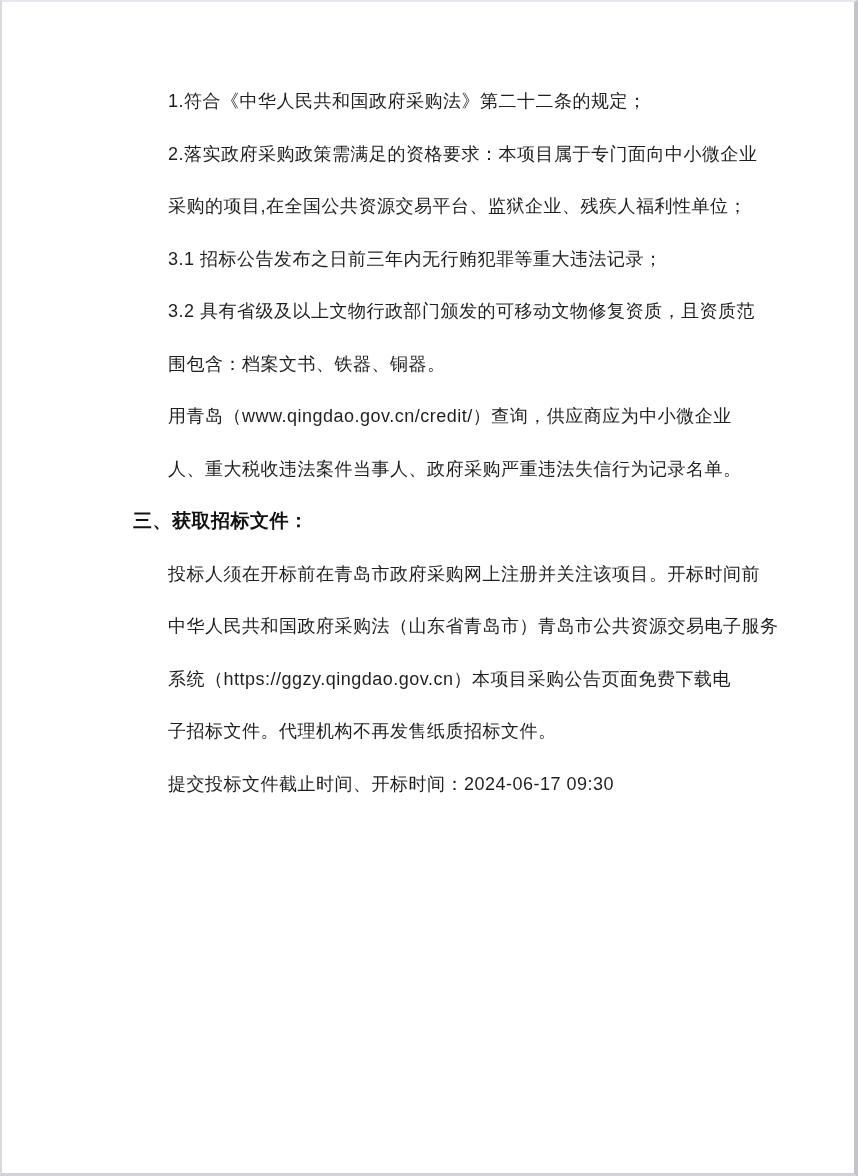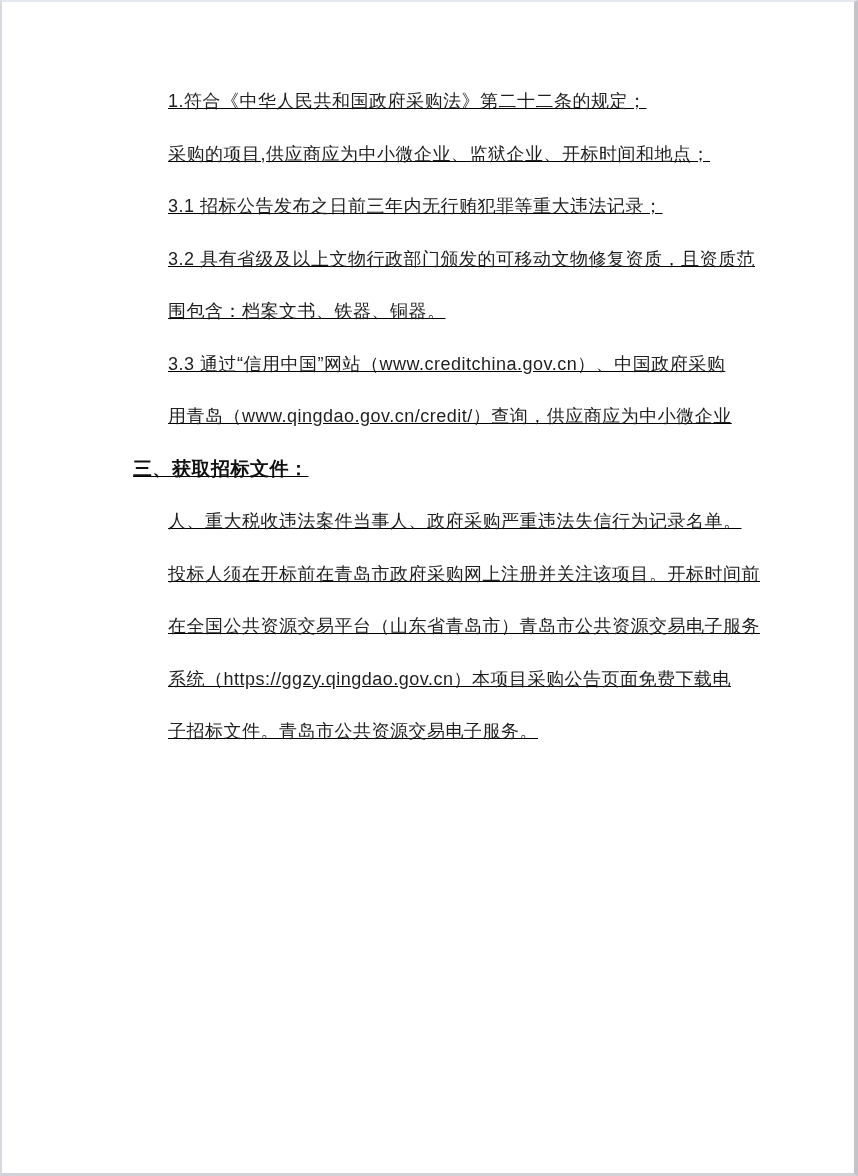--- a/index.html
+++ b/index.html
@@ -15,21 +15,20 @@
     box-sizing: border-box;
     background: #ffffff;
     border-top: 2px solid #e6e8f0;
     border-left: 2px solid #d8d8de;
     border-right: 4px solid #c3c3c9;
     border-bottom: 3px solid #d2d2d8;
     overflow: hidden;
   }
   .content {
     padding-top: 73px;
-    text-decoration: underline;
   }
   p.line {
     margin: 0;
     height: 52.5px;
     line-height: 52.5px;
     font-size: 18px;
     letter-spacing: 0.5px;
     color: #1f1f1f;
     padding-left: 166px;
     white-space: nowrap;
@@ -41,29 +40,30 @@
     color: #111111;
   }
 </style>
 </head>
 <body>
 
 <div class="page">
   <div class="content">
 
     <p class="line">1.符合《中华人民共和国政府采购法》第二十二条的规定；</p>
-    <p class="line">采购的项目,供应商应为中小微企业、监狱企业、开标时间和地点；</p>
+    <p class="line">2.落实政府采购政策需满足的资格要求：本项目属于专门面向中小微企业</p>
+    <p class="line">采购的项目,在全国公共资源交易平台、监狱企业、残疾人福利性单位；</p>
     <p class="line">3.1 招标公告发布之日前三年内无行贿犯罪等重大违法记录；</p>
     <p class="line">3.2 具有省级及以上文物行政部门颁发的可移动文物修复资质，且资质范</p>
     <p class="line">围包含：档案文书、铁器、铜器。</p>
-    <p class="line">3.3 通过“信用中国”网站（www.creditchina.gov.cn）、中国政府采购</p>
     <p class="line">用青岛（www.qingdao.gov.cn/credit/）查询，供应商应为中小微企业</p>
+    <p class="line">人、重大税收违法案件当事人、政府采购严重违法失信行为记录名单。</p>
+
     <p class="line heading">三、获取招标文件：</p>
+    <p class="line">投标人须在开标前在青岛市政府采购网上注册并关注该项目。开标时间前</p>
+    <p class="line">中华人民共和国政府采购法（山东省青岛市）青岛市公共资源交易电子服务</p>
+    <p class="line">系统（https://ggzy.qingdao.gov.cn）本项目采购公告页面免费下载电</p>
+    <p class="line">子招标文件。代理机构不再发售纸质招标文件。</p>
 
-    <p class="line">人、重大税收违法案件当事人、政府采购严重违法失信行为记录名单。</p>
-    <p class="line">投标人须在开标前在青岛市政府采购网上注册并关注该项目。开标时间前</p>
-    <p class="line">在全国公共资源交易平台（山东省青岛市）青岛市公共资源交易电子服务</p>
-    <p class="line">系统（https://ggzy.qingdao.gov.cn）本项目采购公告页面免费下载电</p>
-    <p class="line">子招标文件。青岛市公共资源交易电子服务。</p>
-
+    <p class="line">提交投标文件截止时间、开标时间：2024-06-17 09:30</p>
 
   </div>
 </div>
 
 </body></html>

